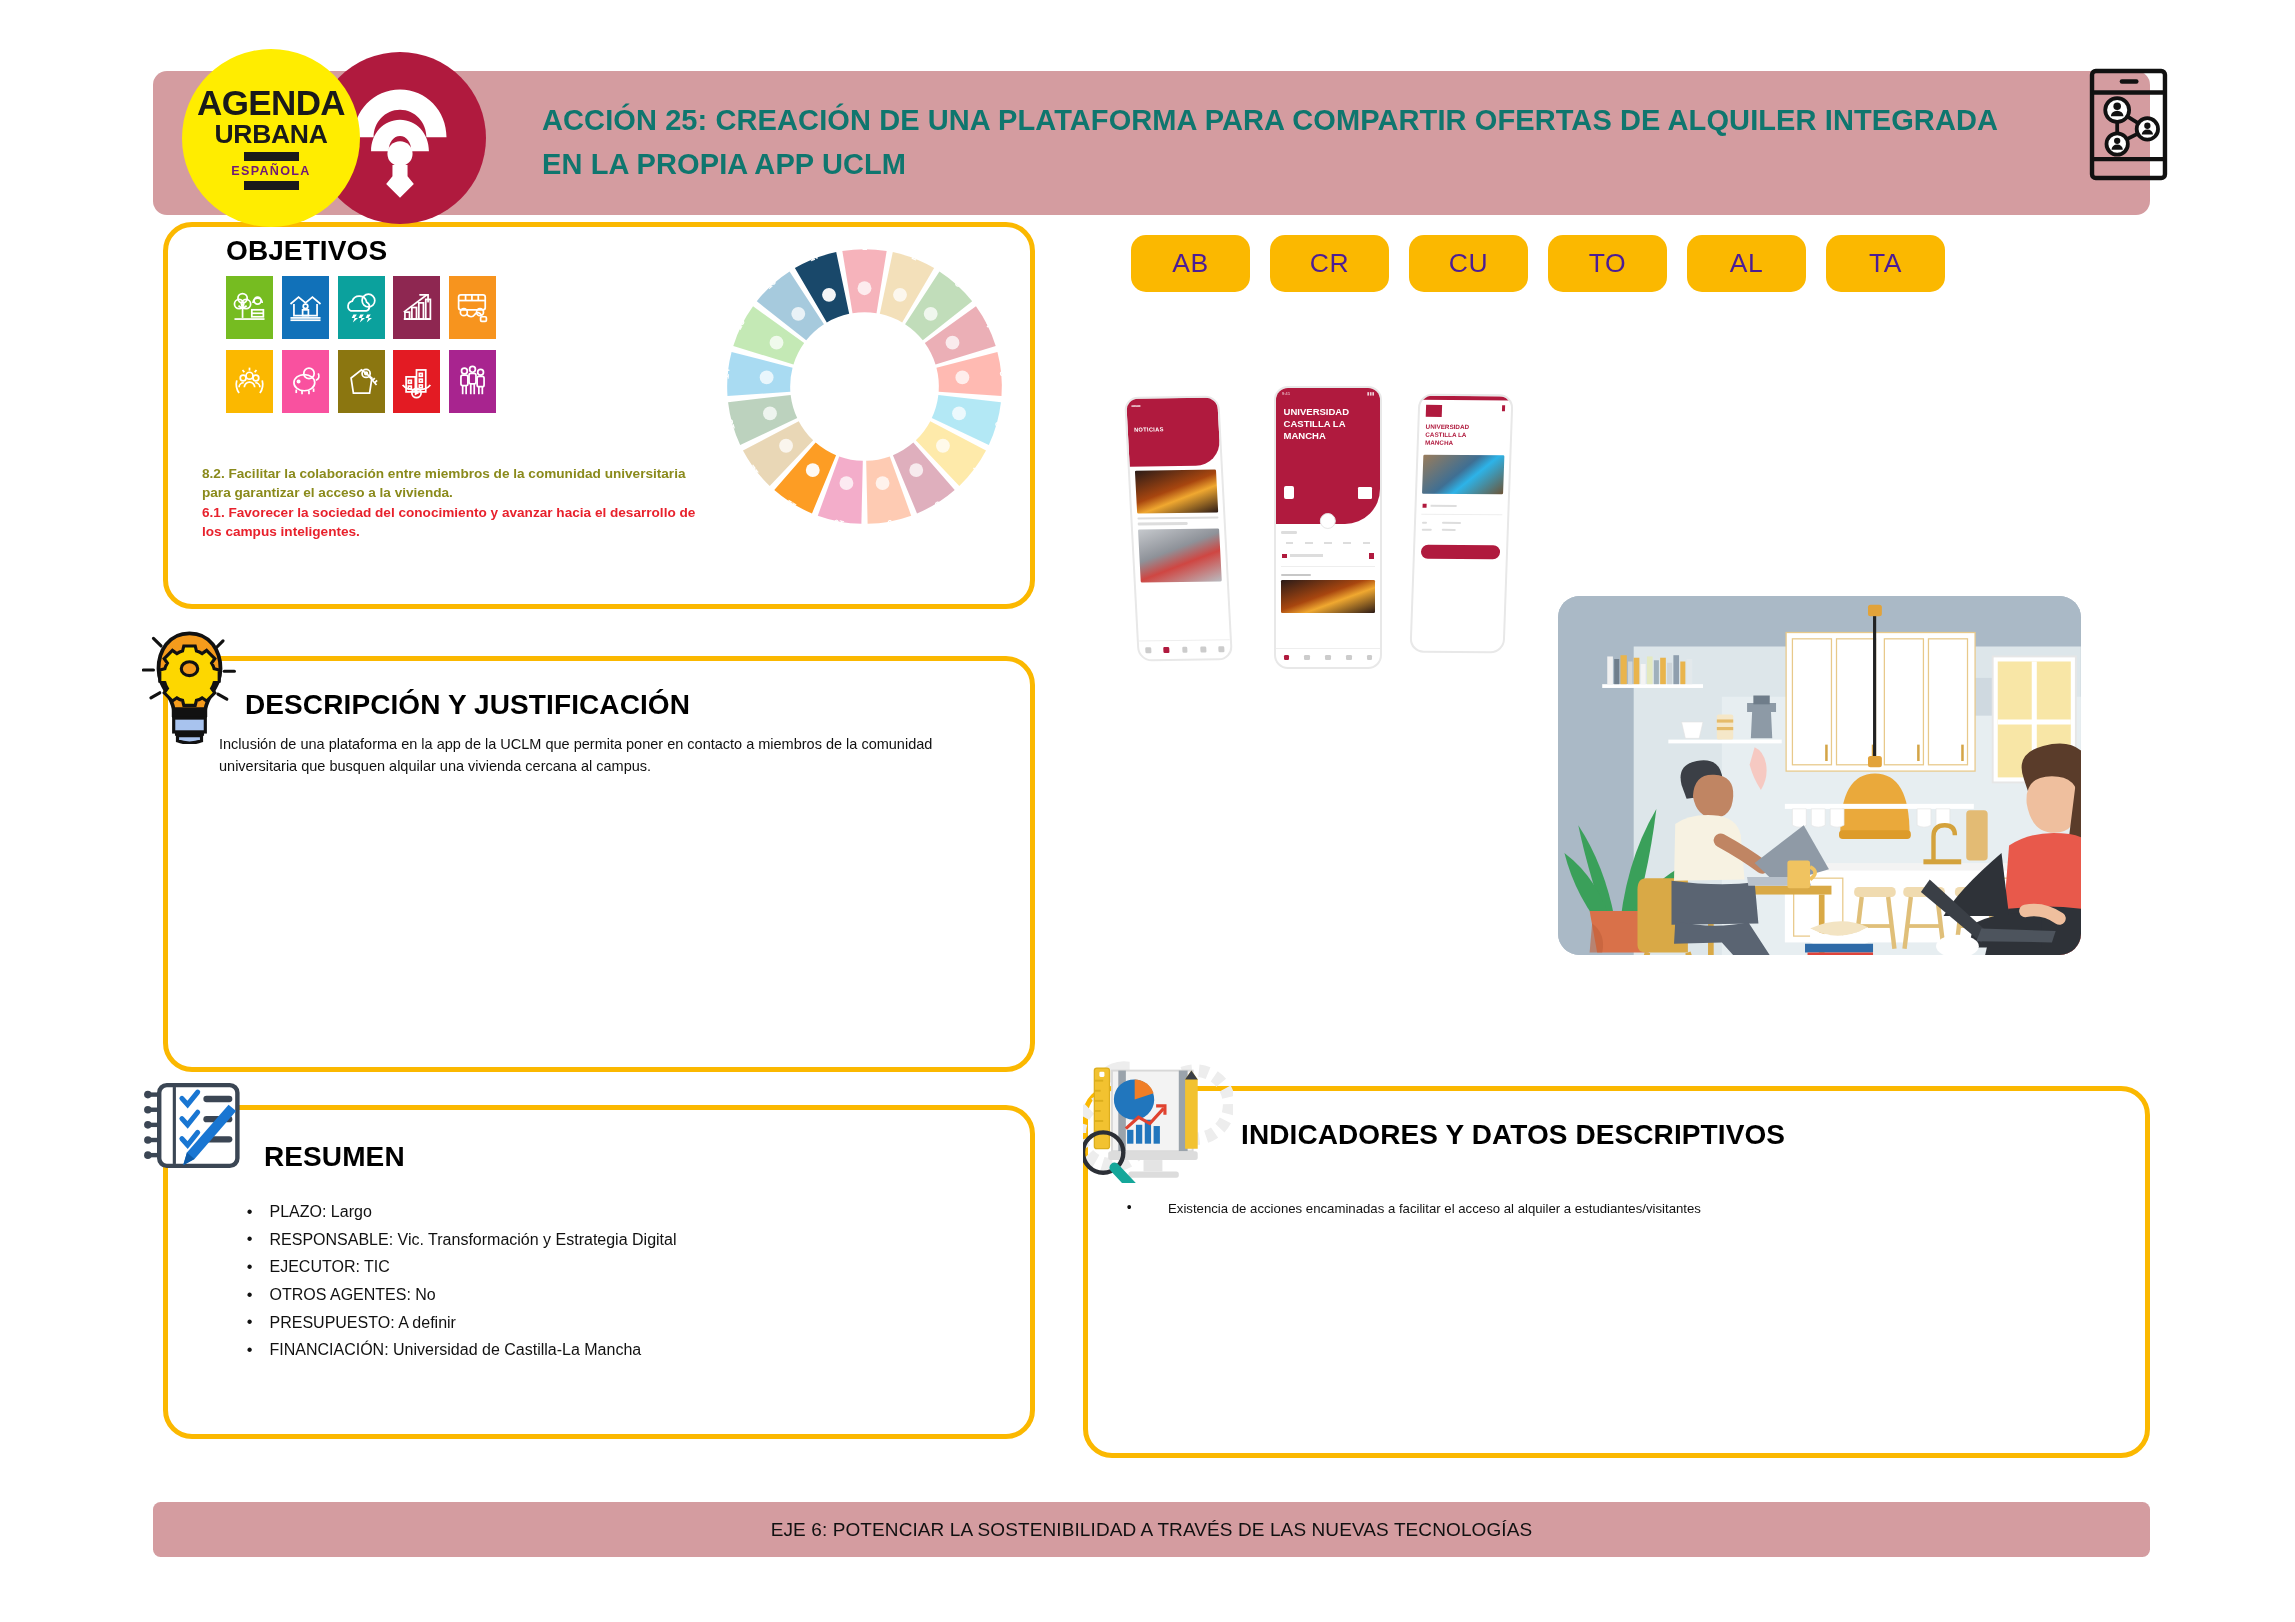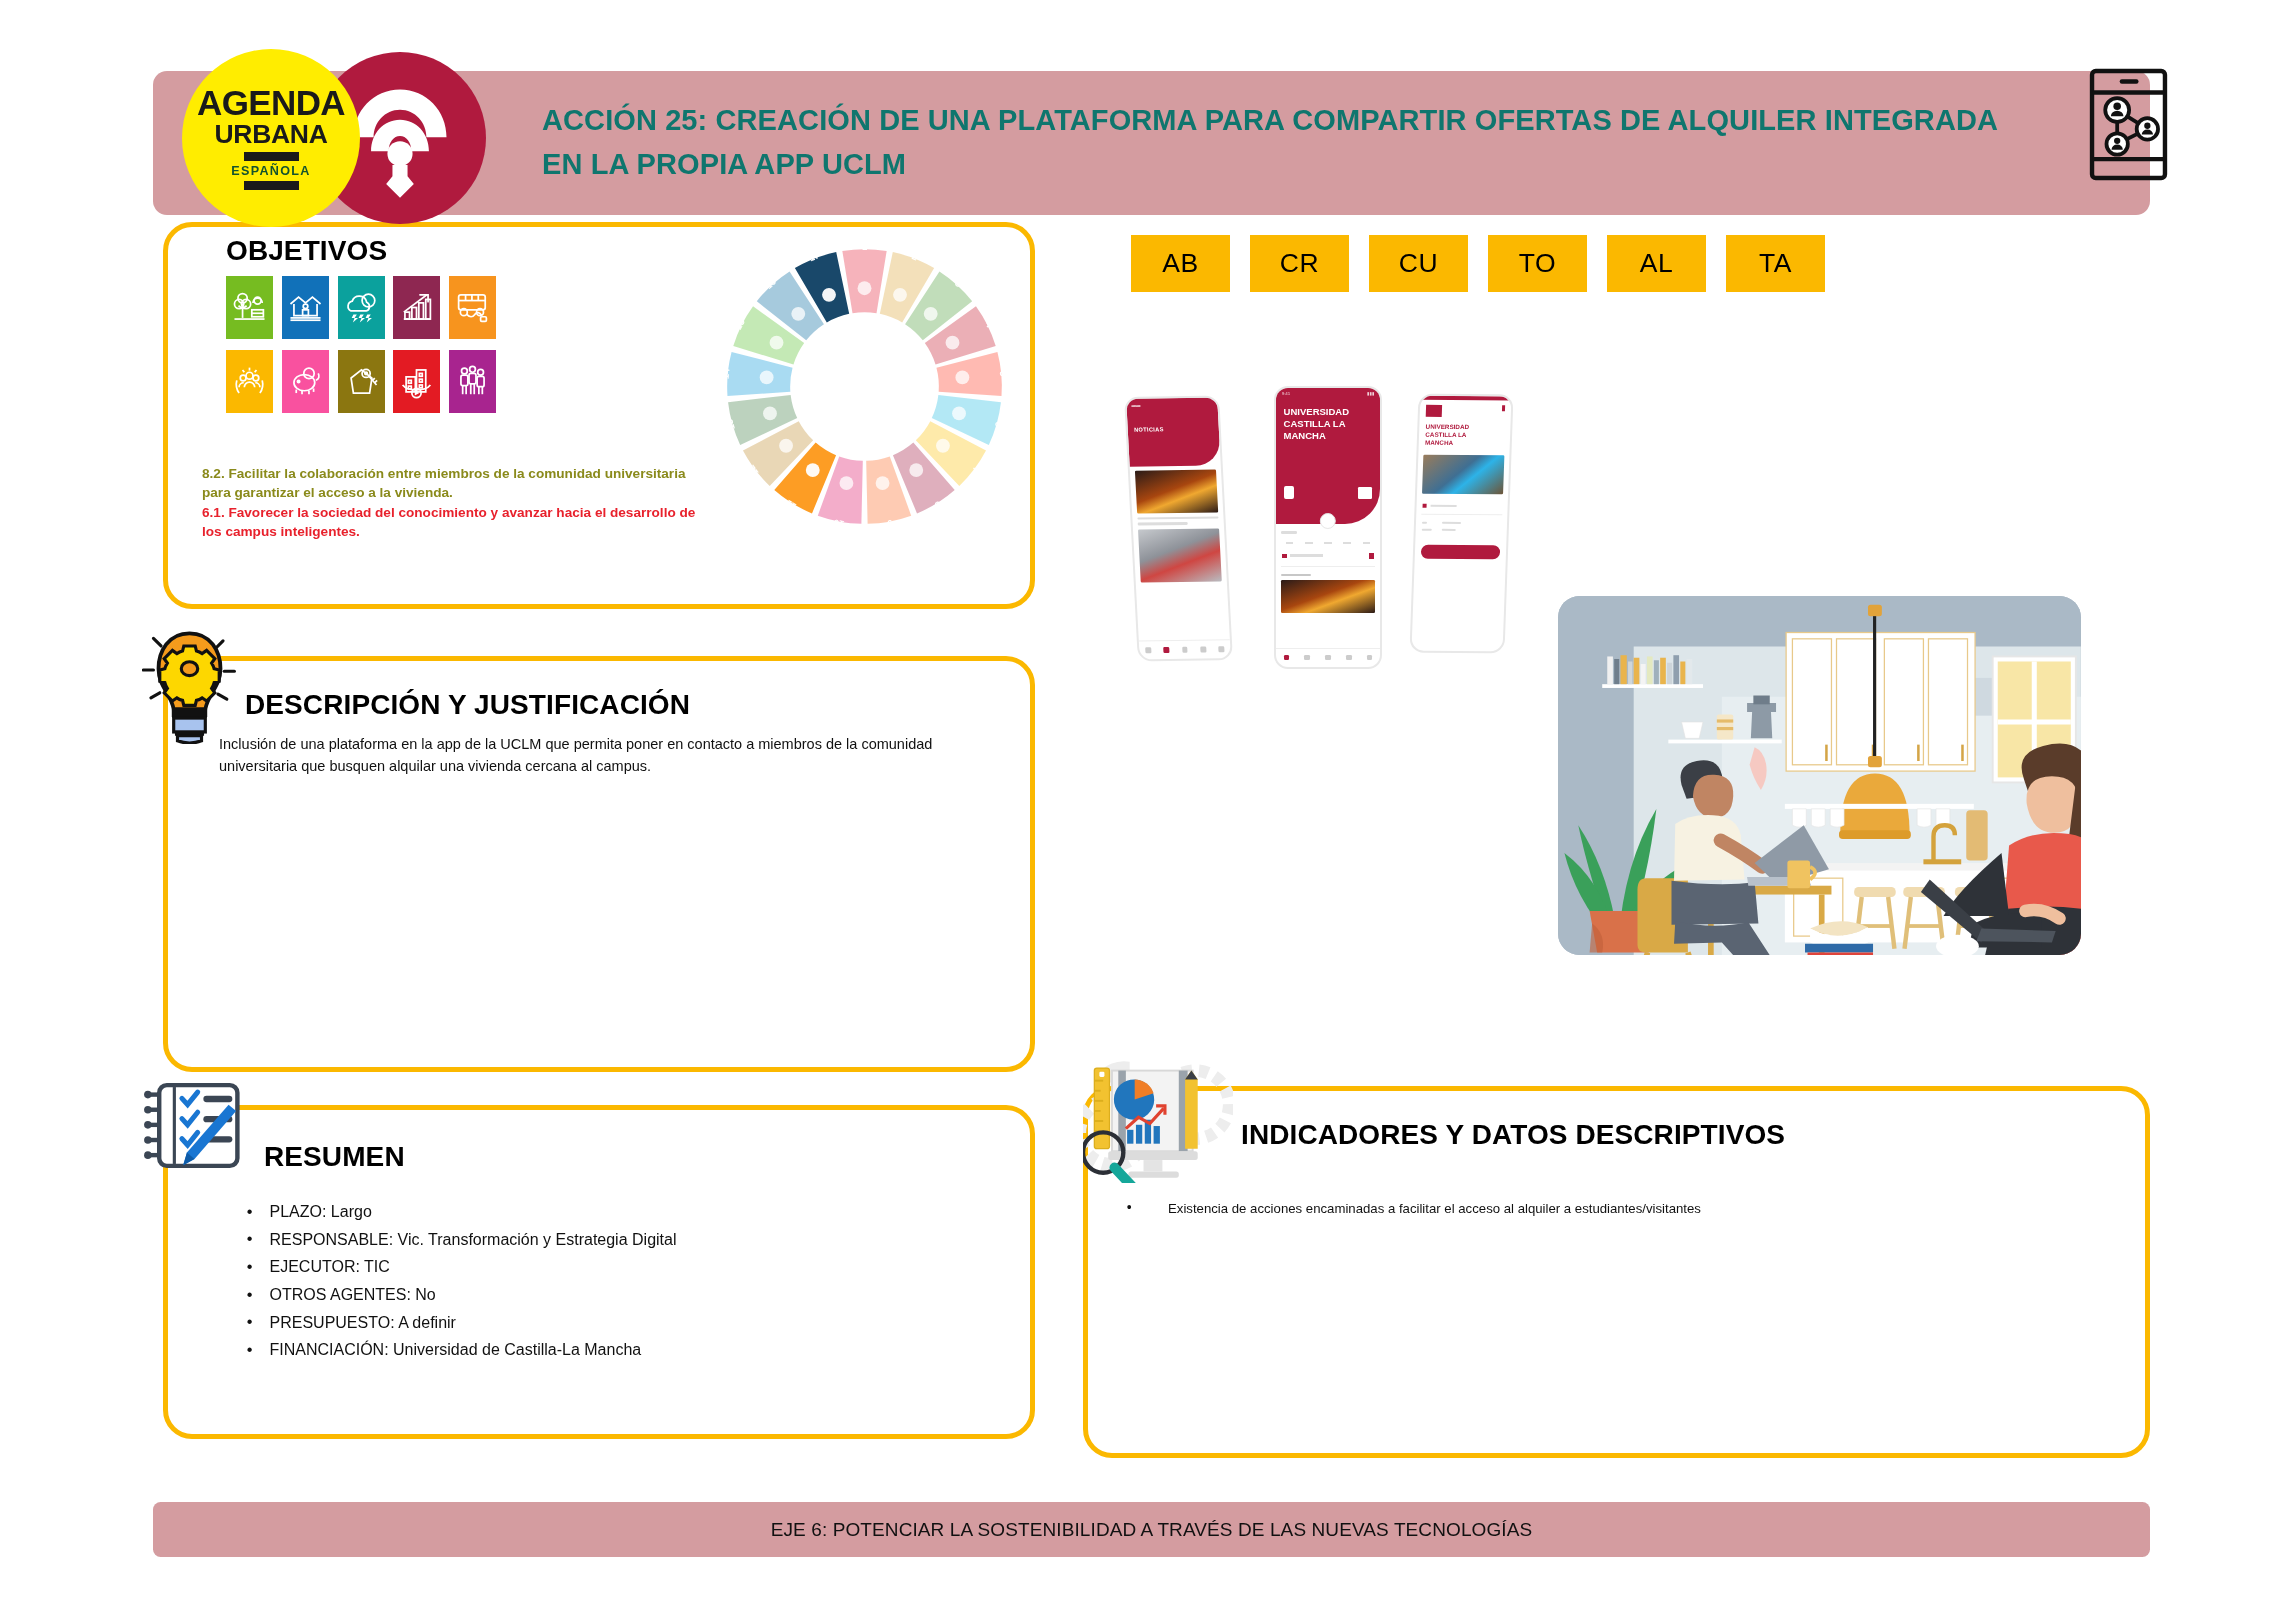--- a/index.html
+++ b/index.html
@@ -27,21 +27,21 @@
     position: absolute; left: 182px; top: 49px;
     width: 178px; height: 178px; border-radius: 50%;
     background: #ffed00;
     display: flex; flex-direction: column;
     align-items: center; justify-content: center;
     z-index: 6;
   }
   .logo-agenda .l1 { font-size: 35px; font-weight: 800; color: #1a1a1a; letter-spacing: -0.6px; line-height: .95; text-align: right; }
   .logo-agenda .l2 { font-size: 26.5px; font-weight: 800; color: #1a1a1a; letter-spacing: -0.3px; line-height: 1.1; }
   .logo-agenda .rule { width: 55px; height: 8.8px; background: #1a1a1a; margin: 3.8px 0 2.5px; }
-  .logo-agenda .l3 { font-size: 12.6px; font-weight: 700; color: #14532d; letter-spacing: 1.3px; }
+  .logo-agenda .l3 { font-size: 12.6px; font-weight: 700; color: #701a75; letter-spacing: 1.3px; }
   .logo-agenda .rule2 { width: 55px; height: 8.8px; background: #1a1a1a; margin-top: 3.2px; }
 
   .logo-uclm {
     position: absolute; left: 314px; top: 52px;
     width: 172px; height: 172px; border-radius: 50%;
     background: #b01a3e; z-index: 5;
     display: flex; align-items: center; justify-content: center;
   }
   .header-phone-icon {
     position: absolute; left: 2087px; top: 67px;
@@ -120,23 +120,23 @@
     list-style: none; position: relative;
     font-size: 13.2px; line-height: 1.6; color: #111; padding-left: 45px;
   }
   .ind-list li:before {
     content: "•"; position: absolute; left: 3.8px; top: -1.9px; font-size: 14px; color: #111;
   }
 
   
   .campus-row { position: absolute; left: 1131px; top: 235px; display: flex; gap: 20px; }
   .campus-badge {
-    width: 99px; height: 57px; background: #fbb800; border-radius: 0;
+    width: 119px; height: 57px; background: #fbb800; border-radius: 15px;
     display: flex; align-items: center; justify-content: center;
-    color: #000000; font-size: 26.5px; font-weight: 400; letter-spacing: 0.6px;
+    color: #4c1d95; font-size: 26.5px; font-weight: 400; letter-spacing: 0.6px;
   }
 
   
   .phones { position: absolute; left: 1123px; top: 378px; width: 429px; height: 296px; }
   .phone { position: absolute; background: #ffffff; border: 2.5px solid #e8e8e8; border-radius: 14px; overflow: hidden; }
   #phone-a { left: 7.6px; top: 17.7px; width: 95px; height: 265px; transform: rotate(-3deg) skewY(2.2deg); }
   #phone-b { left: 151px; top: 7.6px; width: 108px; height: 283px; }
   #phone-c { left: 291px; top: 16.4px; width: 95px; height: 259px; transform: rotate(2deg) skewY(-1.6deg); }
   .ph-head { background: #b01a3e; width: 100%; }
   .ph-strip { height: 4.4px; background: #b01a3e; width: 100%; }

